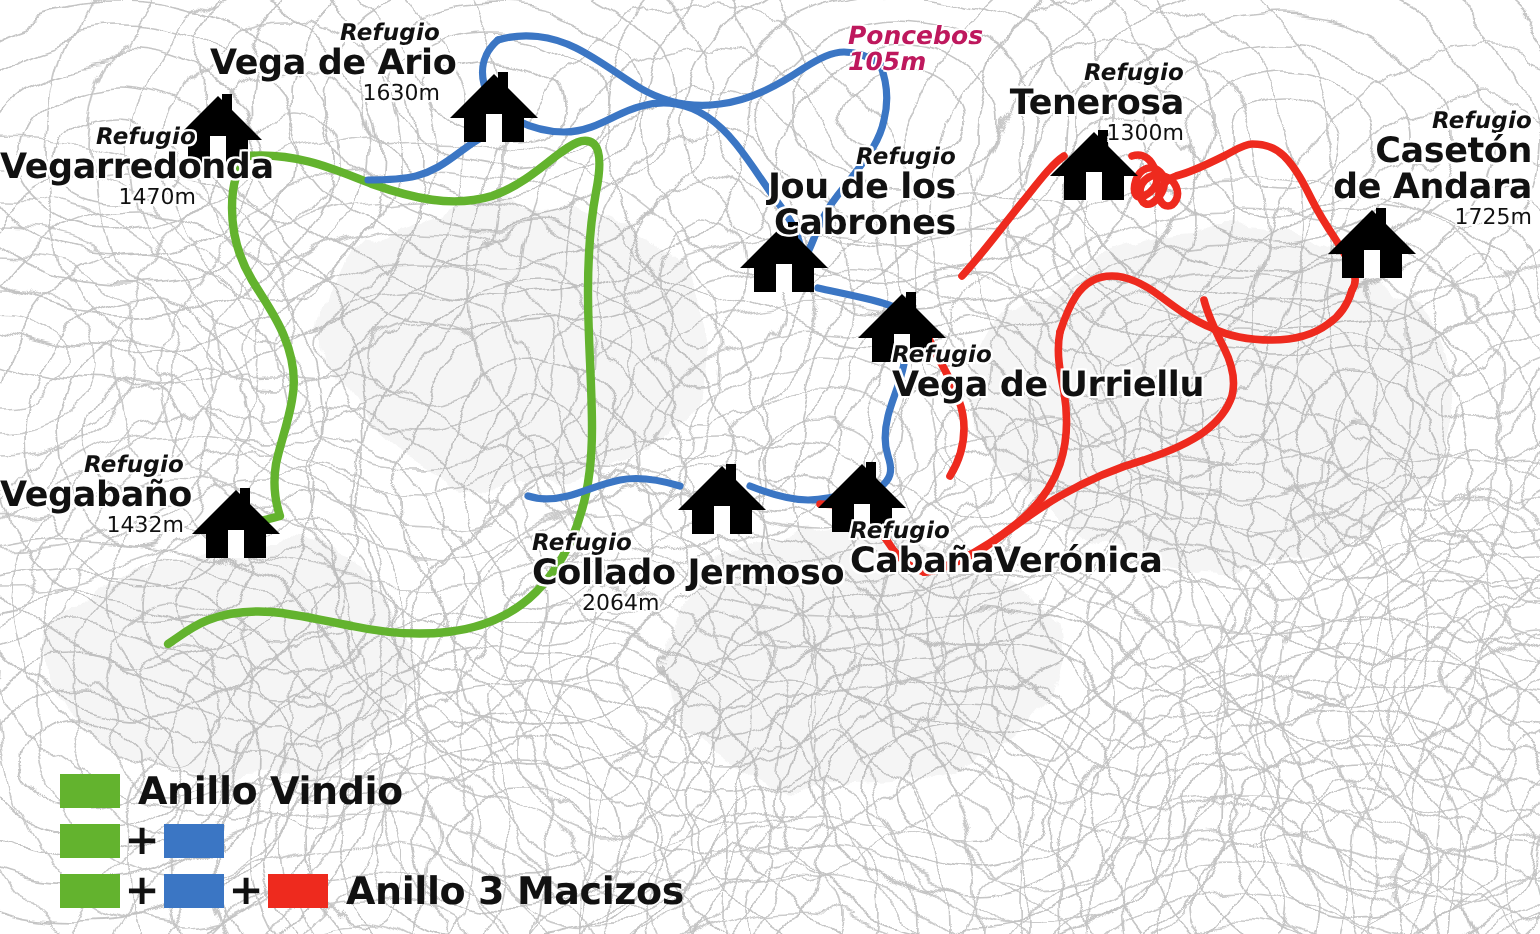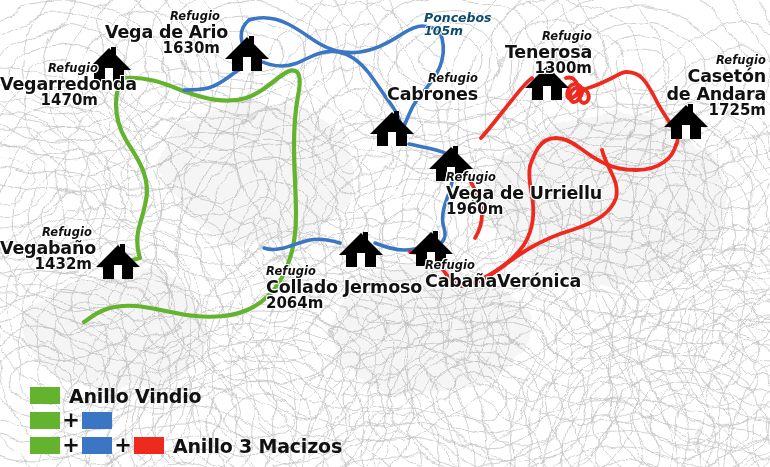--- a/index.html
+++ b/index.html
@@ -29,26 +29,26 @@
     color:#111;
     font-weight:bold;
     line-height:1.03;
     white-space:nowrap;
     text-shadow:
       1px 0 0 #fff,-1px 0 0 #fff,0 1px 0 #fff,0 -1px 0 #fff,
       1px 1px 0 #fff,-1px -1px 0 #fff,1px -1px 0 #fff,-1px 1px 0 #fff;
   }
   .lbl .pre{display:block;font-size:11.5px;font-weight:bold;letter-spacing:.1px;font-style:italic;}
   .lbl .nm{display:block;font-size:17.5px;font-weight:bold;letter-spacing:-.2px;}
-  .lbl .alt{display:block;font-size:15px;font-weight:bold;}
+  .lbl .alt{display:block;font-size:11px;font-weight:normal;margin-left:25px;}
   .lbl.ra{text-align:right;}
   .lbl.la{text-align:left;}
 
   .poi{
-    position:absolute;color:#0c4a6e;font-style:italic;font-weight:bold;
+    position:absolute;color:#be185d;font-style:italic;font-weight:bold;
     line-height:1.05;white-space:nowrap;text-align:left;
     text-shadow:1px 0 0 #fff,-1px 0 0 #fff,0 1px 0 #fff,0 -1px 0 #fff;
   }
   .poi .nm{display:block;font-size:12.5px;}
   .poi .alt{display:block;font-size:12.5px;}
 
   
   #legend{position:absolute;left:30px;top:385px;}
   .lrow{display:flex;align-items:center;height:21px;margin-bottom:4px;}
   .sw{width:30px;height:17px;display:inline-block;border:0;}
@@ -391,27 +391,27 @@
     </div>
 
     <div class="lbl la" style="left:266px;top:266px;width:160px;">
       <span class="pre">Refugio</span>
       <span class="nm">Collado Jermoso</span>
       <span class="alt">2064m</span>
     </div>
 
     <div class="lbl ra" style="left:360px;top:73px;width:118px;">
       <span class="pre">Refugio</span>
+      <span class="nm">Jou de los</span>
       <span class="nm">Cabrones</span>
     </div>
 
     <div class="lbl la" style="left:446px;top:172px;width:170px;">
       <span class="pre">Refugio</span>
       <span class="nm">Vega de Urriellu</span>
-      <span class="alt">1960m</span>
     </div>
 
     <div class="lbl la" style="left:425px;top:260px;width:170px;">
       <span class="pre">Refugio</span>
       <span class="nm">CabañaVerónica</span>
     </div>
 
     <div class="lbl ra" style="left:500px;top:31px;width:92px;">
       <span class="pre">Refugio</span>
       <span class="nm">Tenerosa</span>

